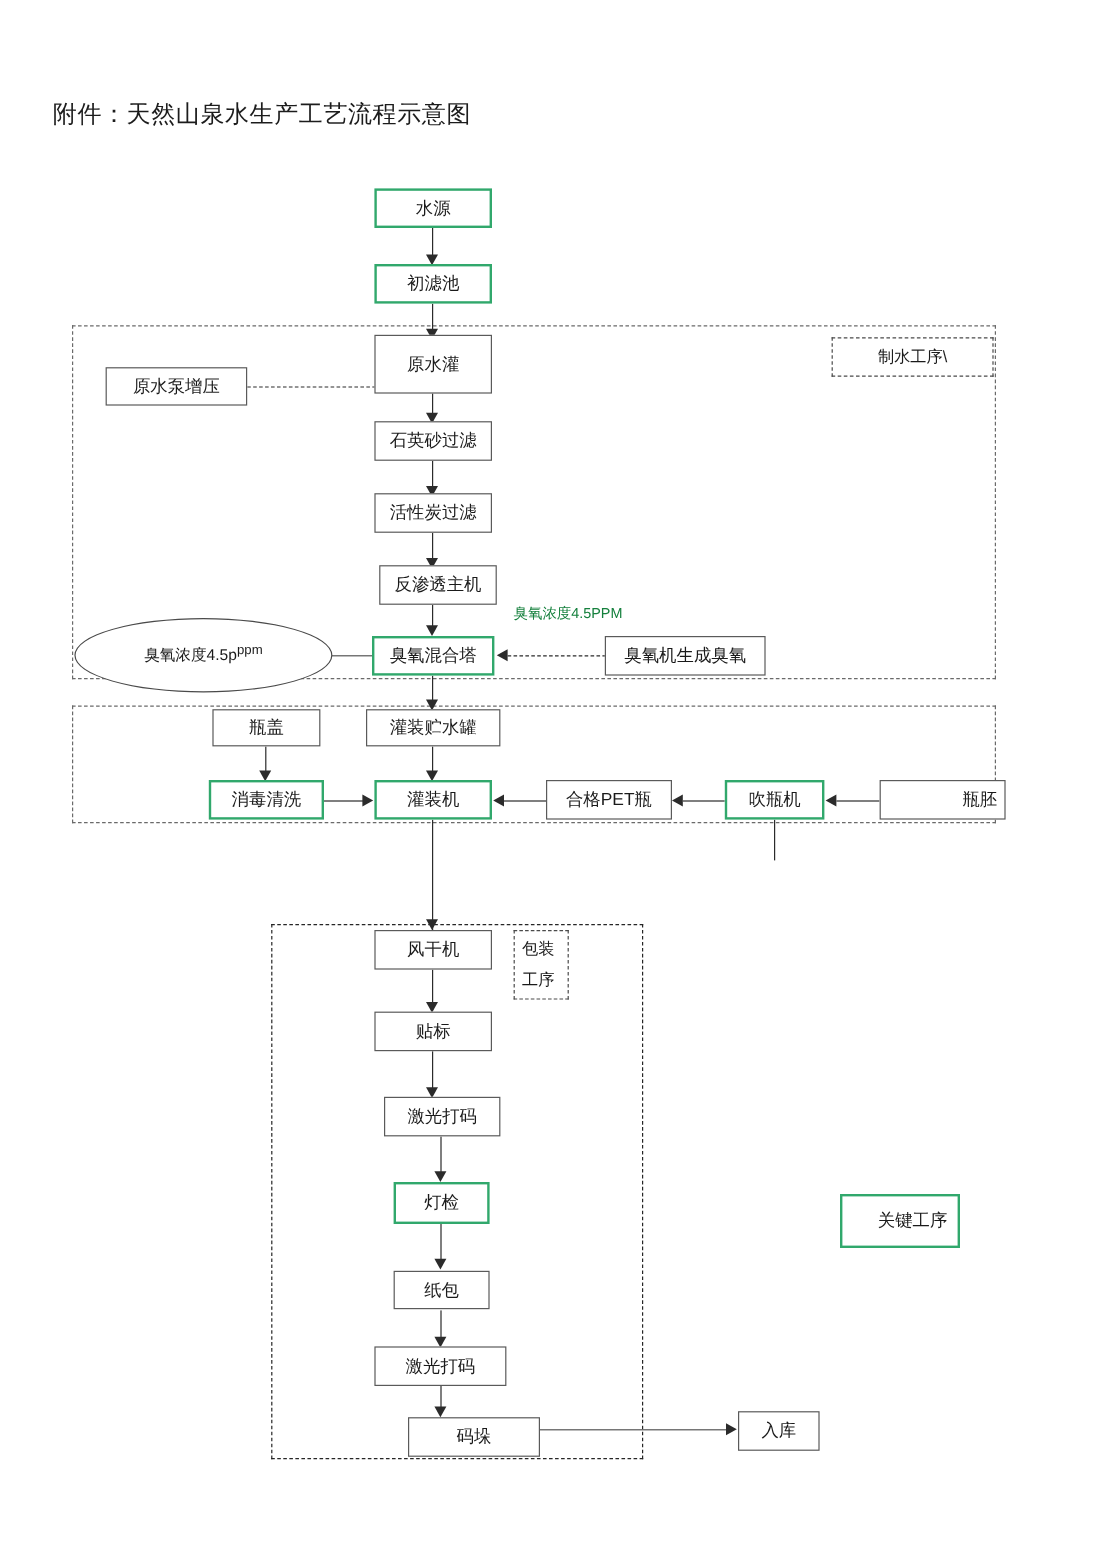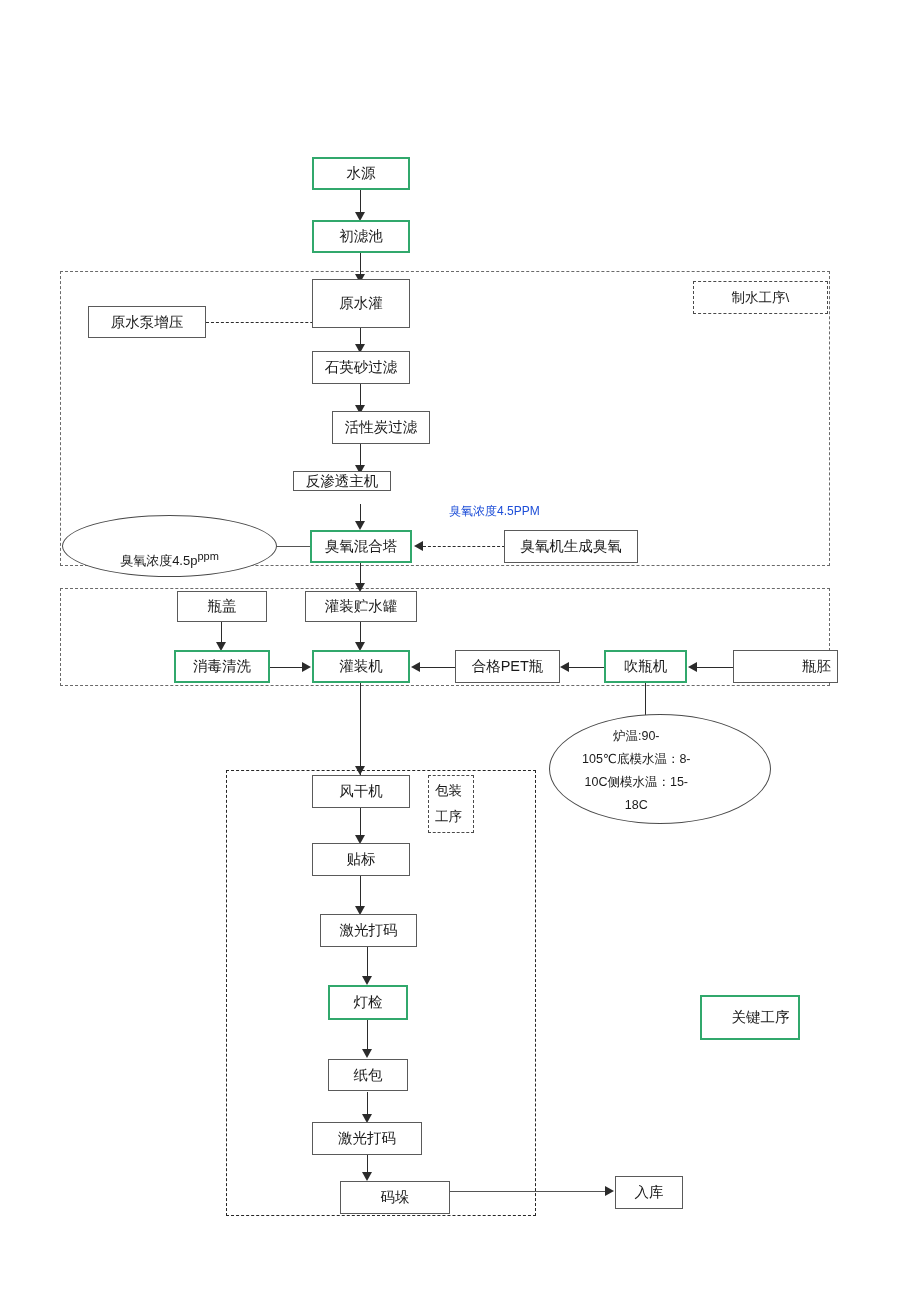--- a/index.html
+++ b/index.html
@@ -41,21 +41,21 @@
     border:2px solid #31a86c;
   }
   
   .ellipse{
     position:absolute;
     box-sizing:border-box;
     border:1px solid #4a4a4a;
     border-radius:50%;
     background:#ffffff;
     display:flex;
-    align-items:flex-end;
+    align-items:center;
     justify-content:center;
     text-align:center;
     font-size:13px;
     z-index:4;
   }
   .ellipse.multiline{
     align-items:flex-start;
     justify-content:flex-start;
     font-size:12.5px;
     line-height:1.85;
@@ -126,35 +126,35 @@
   }
   .region-label.tall{
     align-items:flex-start;
     text-align:left;
     line-height:1.9;
     white-space:normal;
   }
   .freelabel{
     position:absolute;
     font-size:12px;
-    color:#1d4ed8;
+    color:#15803d;
     white-space:nowrap;
     z-index:6;
-    margin-left:21px;
   }
   .legend-wrap{
     position:absolute;
     z-index:6;
   }
 </style>
 </head>
 <body>
 
 <div id="canvas">
 
+  <div class="title">附件：天然山泉水生产工艺流程示意图</div>
 
   <div class="region" style="left:60px;top:271px;width:770px;height:295px;"></div>
 
   <div class="region" style="left:60px;top:588px;width:770px;height:98px;"></div>
 
   <div class="region dark" style="left:226px;top:770px;width:310px;height:446px;"></div>
 
   <div class="box key" style="left:312px;top:157px;width:98px;height:33px;">水源</div>
 
   <div class="vline" style="left:360px;top:190px;height:26px;"></div>
@@ -168,26 +168,26 @@
   <div class="box" style="left:312px;top:279px;width:98px;height:49px;">原水灌</div>
 
   <div class="vline" style="left:360px;top:312px;height:39px;"></div>
   <div class="arrow down" style="left:355px;top:344px;"></div>
 
   <div class="box" style="left:312px;top:351px;width:98px;height:33px;">石英砂过滤</div>
 
   <div class="vline" style="left:360px;top:384px;height:27px;"></div>
   <div class="arrow down" style="left:355px;top:405px;"></div>
 
-  <div class="box" style="left:312px;top:411px;width:98px;height:33px;margin-left:20px;">活性炭过滤</div>
+  <div class="box" style="left:312px;top:411px;width:98px;height:33px;">活性炭过滤</div>
 
   <div class="vline" style="left:360px;top:444px;height:27px;"></div>
   <div class="arrow down" style="left:355px;top:465px;"></div>
 
-  <div class="box" style="left:293px;top:471px;width:98px;height:20px;">反渗透主机</div>
+  <div class="box" style="left:316px;top:471px;width:98px;height:33px;">反渗透主机</div>
 
   <div class="vline" style="left:360px;top:504px;height:22px;"></div>
   <div class="arrow down" style="left:355px;top:521px;"></div>
 
   <div class="box key" style="left:310px;top:530px;width:102px;height:33px;font-family:Liberation Mono, monospace;">臭氧混合塔</div>
 
   <div class="box" style="left:88px;top:306px;width:118px;height:32px;">原水泵增压</div>
   <div class="dline-h" style="left:206px;top:322px;width:142px;"></div>
   <div class="arrow right" style="left:349px;top:317px;"></div>
 
@@ -272,24 +272,16 @@
   <div class="box" style="left:312px;top:1181px;width:110px;height:33px;margin-left:28px;">码垛</div>
 
   <div class="hline thin" style="left:422px;top:1191px;width:185px;"></div>
   <div class="arrow right" style="left:605px;top:1186px;"></div>
 
   <div class="box" style="left:615px;top:1176px;width:68px;height:33px;">入库</div>
 
   <div class="region-label tall" style="left:428px;top:775px;width:46px;height:58px;border-color:#4a4a4a;font-size:13.5px;">包装工序</div>
 
   <div class="vline" style="left:645px;top:683px;height:34px;"></div>
-  <div class="ellipse multiline" style="left:549px;top:714px;width:222px;height:110px;">
-    <span class="inner" style="padding:10px 0 0 32px;">
-      <span>炉温:90-</span><br>
-      <span>105℃底模水温：8-</span><br>
-      <span>10C侧模水温：15-</span><br>
-      <span>18C</span>
-    </span>
-  </div>
 
   <div class="box key legend-wrap" style="left:700px;top:995px;width:100px;height:45px;padding-left:21px;">关键工序</div>
 
 </div>
 
 </body></html>

